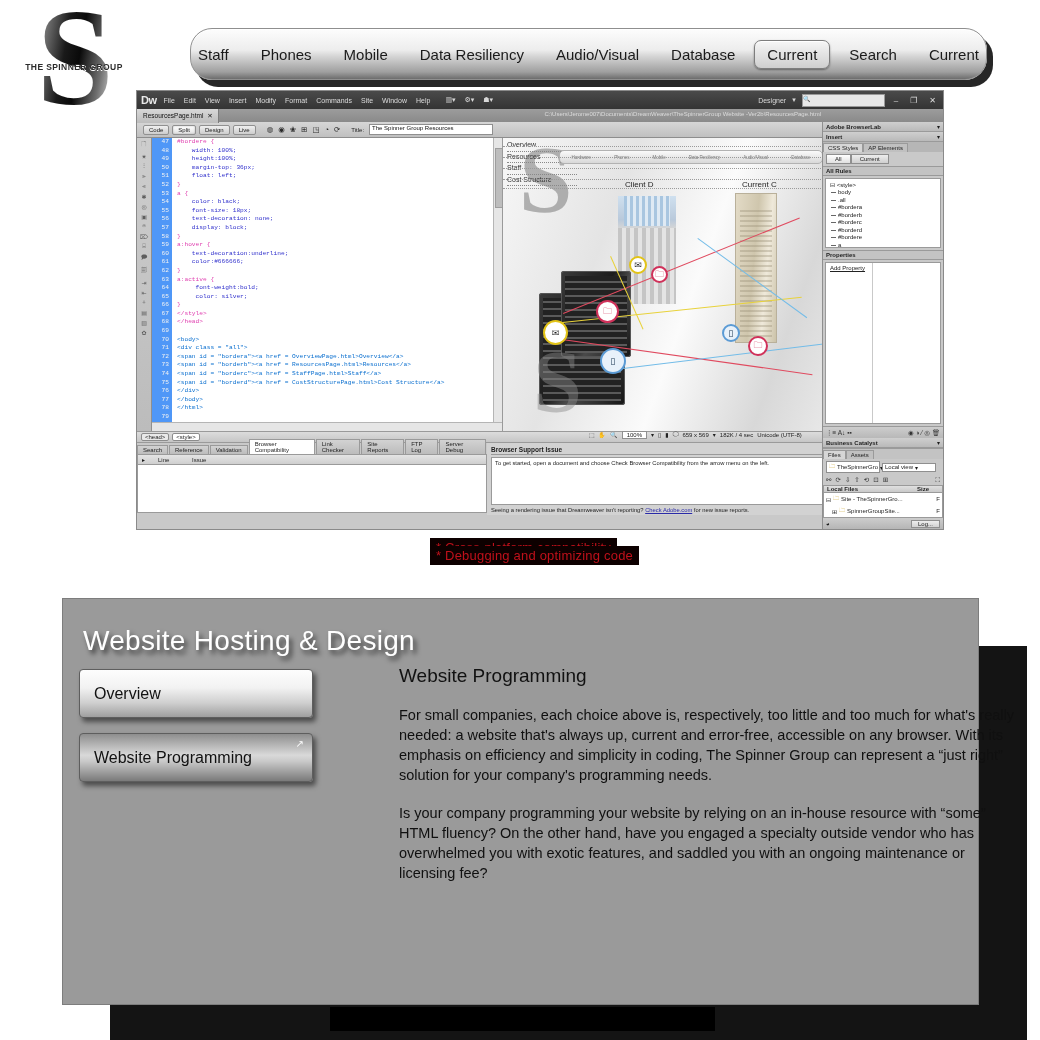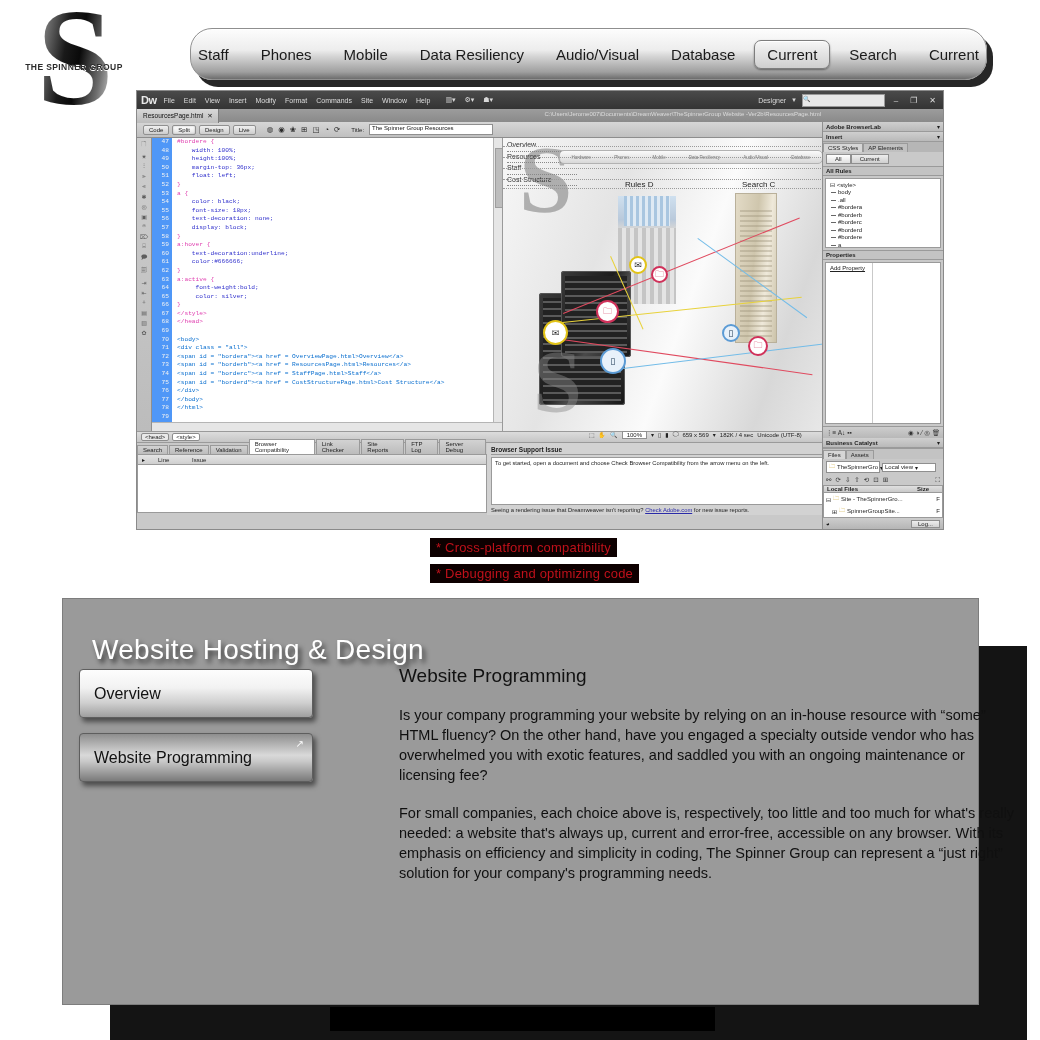--- a/index.html
+++ b/index.html
@@ -228,21 +228,21 @@
     font-size:13px;padding:2px 6px;letter-spacing:.2px;
     font-family:"Liberation Sans", sans-serif;
   }
   
   #content{
     position:absolute;left:62px;top:598px;width:915px;height:405px;
     background:#9a9a9a;border:1px solid #7d7d7d;
     box-shadow:48px 48px 0 rgba(0,0,0,.92);
   }
   #content h1{
-    margin:13px;padding:22px 0 0 16px;font-size:28px;font-weight:normal;color:#fff;
+    margin:4px;padding:22px 0 0 16px;font-size:28px;font-weight:normal;color:#fff;
     text-shadow:3px 4px 5px rgba(0,0,0,.65);letter-spacing:.3px;
   }
   .btn-col{position:absolute;left:16px;top:70px;width:234px;}
   .sidebtn{
     height:47px;margin-bottom:15px;border:1px solid #5e5e5e;border-radius:4px;
     background:linear-gradient(180deg,#fdfdfd 0%,#f2f2f2 38%,#cfcfcf 70%,#9f9f9f 100%);
     box-shadow:3px 4px 5px rgba(0,0,0,.5);
     display:flex;align-items:center;position:relative;
   }
   .sidebtn span.lbl{font-size:16px;color:#111;padding-left:14px;}
@@ -512,22 +512,22 @@
           <span>Data Resiliency</span>
           <span>Audio/Visual</span>
           <span>Database</span>
         </div>
         <div class="dv-dots" style="top:8px;"></div>
         <div class="dv-dots" style="top:19px;"></div>
         <div class="dv-dots" style="top:30px;"></div>
         <div class="dv-dots" style="top:41px;"></div>
         <div class="dv-dots" style="top:50px;"></div>
 
-        <div class="client-lbl" style="left:122px;top:42px;">Rules D</div>
-        <div class="client-lbl" style="left:239px;top:42px;">Search C</div>
+        <div class="client-lbl" style="left:122px;top:42px;">Client D</div>
+        <div class="client-lbl" style="left:239px;top:42px;">Current C</div>
 
         <div class="bldgA" style="left:115px;top:58px;">
             <div class="top"></div>
             <div class="mid"></div>
           </div>
         <div class="bldgB" style="left:232px;top:55px;"></div>
 
         <div class="rack" style="left:36px;top:155px;width:86px;height:112px;"></div>
         <div class="rack" style="left:58px;top:133px;width:70px;height:86px;"></div>
         <div class="ghost-s2">S</div>
@@ -694,35 +694,35 @@
       <div class="frow" style="padding-left:14px;"></div>
     </div>
     <div class="botbar">
       <span>◕</span>
       <span class="logbtn">Log...</span>
     </div>
   </div>
 </div>
 
 <div class="redline" style="left:430px;top:538px;">* Cross-platform compatibility</div>
-<div class="redline" style="left:430px;top:564px;">* Debugging and optimizing code</div>
+<div class="redline" style="left:430px;top:546px;">* Debugging and optimizing code</div>
 
 <div id="content">
   <h1>Website Hosting &amp; Design</h1>
 
   <div class="btn-col">
     <div class="sidebtn">
       <span class="lbl">Overview</span>
     </div>
     <div class="sidebtn active">
       <span class="lbl">Website Programming</span>
       <span class="arrow">↗</span>
     </div>
   </div>
 
   <div class="text-col">
     <h2>Website Programming</h2>
+    <p>For small companies, each choice above is, respectively, too little and too much for what's really needed: a website that's always up, current and error-free, accessible on any browser. With its emphasis on efficiency and simplicity in coding, The Spinner Group can represent a “just right” solution for your company's programming needs.</p>
     <p>Is your company programming your website by relying on an in-house resource with “some” HTML fluency? On the other hand, have you engaged a specialty outside vendor who has overwhelmed you with exotic features, and saddled you with an ongoing maintenance or licensing fee?</p>
-    <p>For small companies, each choice above is, respectively, too little and too much for what's really needed: a website that's always up, current and error-free, accessible on any browser. With its emphasis on efficiency and simplicity in coding, The Spinner Group can represent a “just right” solution for your company's programming needs.</p>
   </div>
 </div>
 
 <div id="footerbar"></div>
 
 </body></html>

